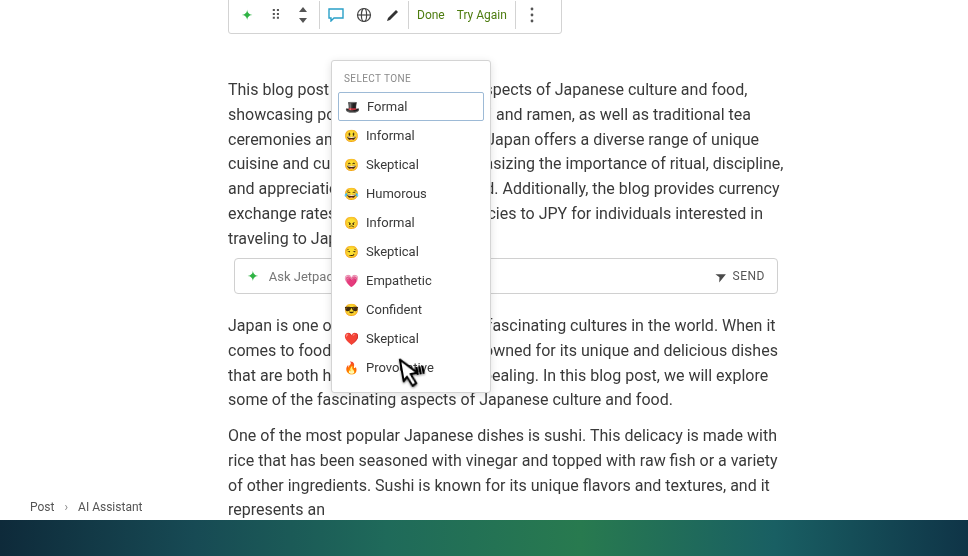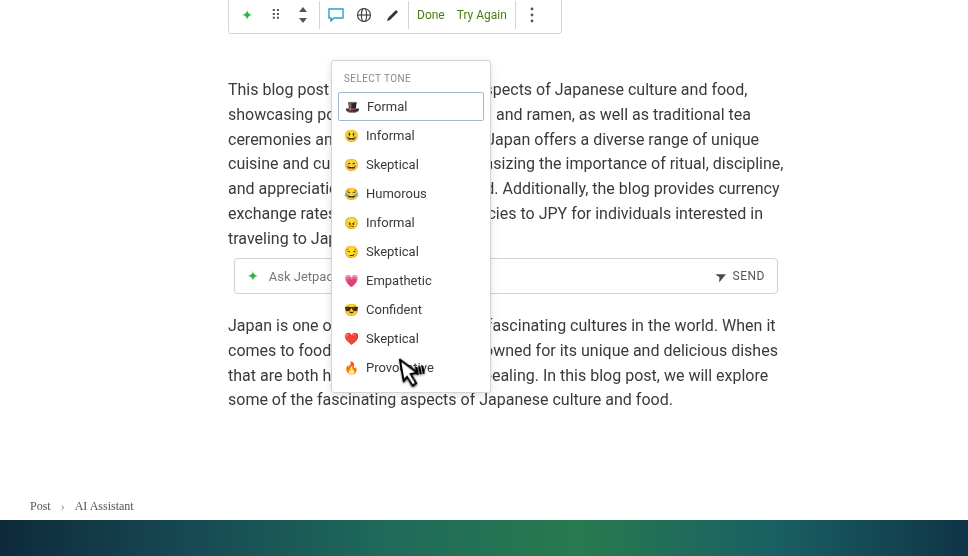--- a/index.html
+++ b/index.html
@@ -134,21 +134,20 @@
   
   .breadcrumb {
     position: absolute;
     left: 30px;
     bottom: 42px;
     font-size: 12px;
     color: #555;
     display: flex;
     align-items: center;
     gap: 10px;
-    font-family: Liberation Serif, serif;
   }
   .breadcrumb .bc-sep { color: #888; }
 
   .bottom-gradient {
     position: absolute;
     left: 0; bottom: 0;
     width: 968px; height: 36px;
     background: linear-gradient(90deg, #0e2a3a 0%, #174a54 20%, #1f6a5a 40%, #287a4f 60%, #195f63 80%, #0f3447 100%);
   }
 </style>
@@ -195,20 +194,21 @@
       <svg width="4" height="16" viewBox="0 0 4 16">
           <circle cx="2" cy="2" r="1.4" fill="#555"></circle>
           <circle cx="2" cy="8" r="1.4" fill="#555"></circle>
           <circle cx="2" cy="14" r="1.4" fill="#555"></circle>
         </svg>
     </div>
   </div>
 
   <p class="para p1">This blog post explores the unique aspects of Japanese culture and food, showcasing popular dishes like sushi and ramen, as well as traditional tea ceremonies and etiquette practices. Japan offers a diverse range of unique cuisine and cultural traditions, emphasizing the importance of ritual, discipline, and appreciation for the natural world. Additionally, the blog provides currency exchange rates from different currencies to JPY for individuals interested in traveling to Japan.</p>
   <p class="para p2">Japan is one of the oldest and most fascinating cultures in the world. When it comes to food, Japan is globally renowned for its unique and delicious dishes that are both healthy and visually appealing. In this blog post, we will explore some of the fascinating aspects of Japanese culture and food.</p>
+  <p class="para p3">One of the most popular Japanese dishes is sushi. This delicacy is made with rice that has been seasoned with vinegar and topped with raw fish or a variety of other ingredients. Sushi is known for its unique flavors and textures, and it represents an</p>
 
   <div class="ask-bar">
     <span class="ask-icon">✦</span>
     <span class="ask-ph">Ask Jetpack AI</span>
     <span class="send-icon">➤</span>
     <span class="send-label">SEND</span>
   </div>
 
 </div>
 

